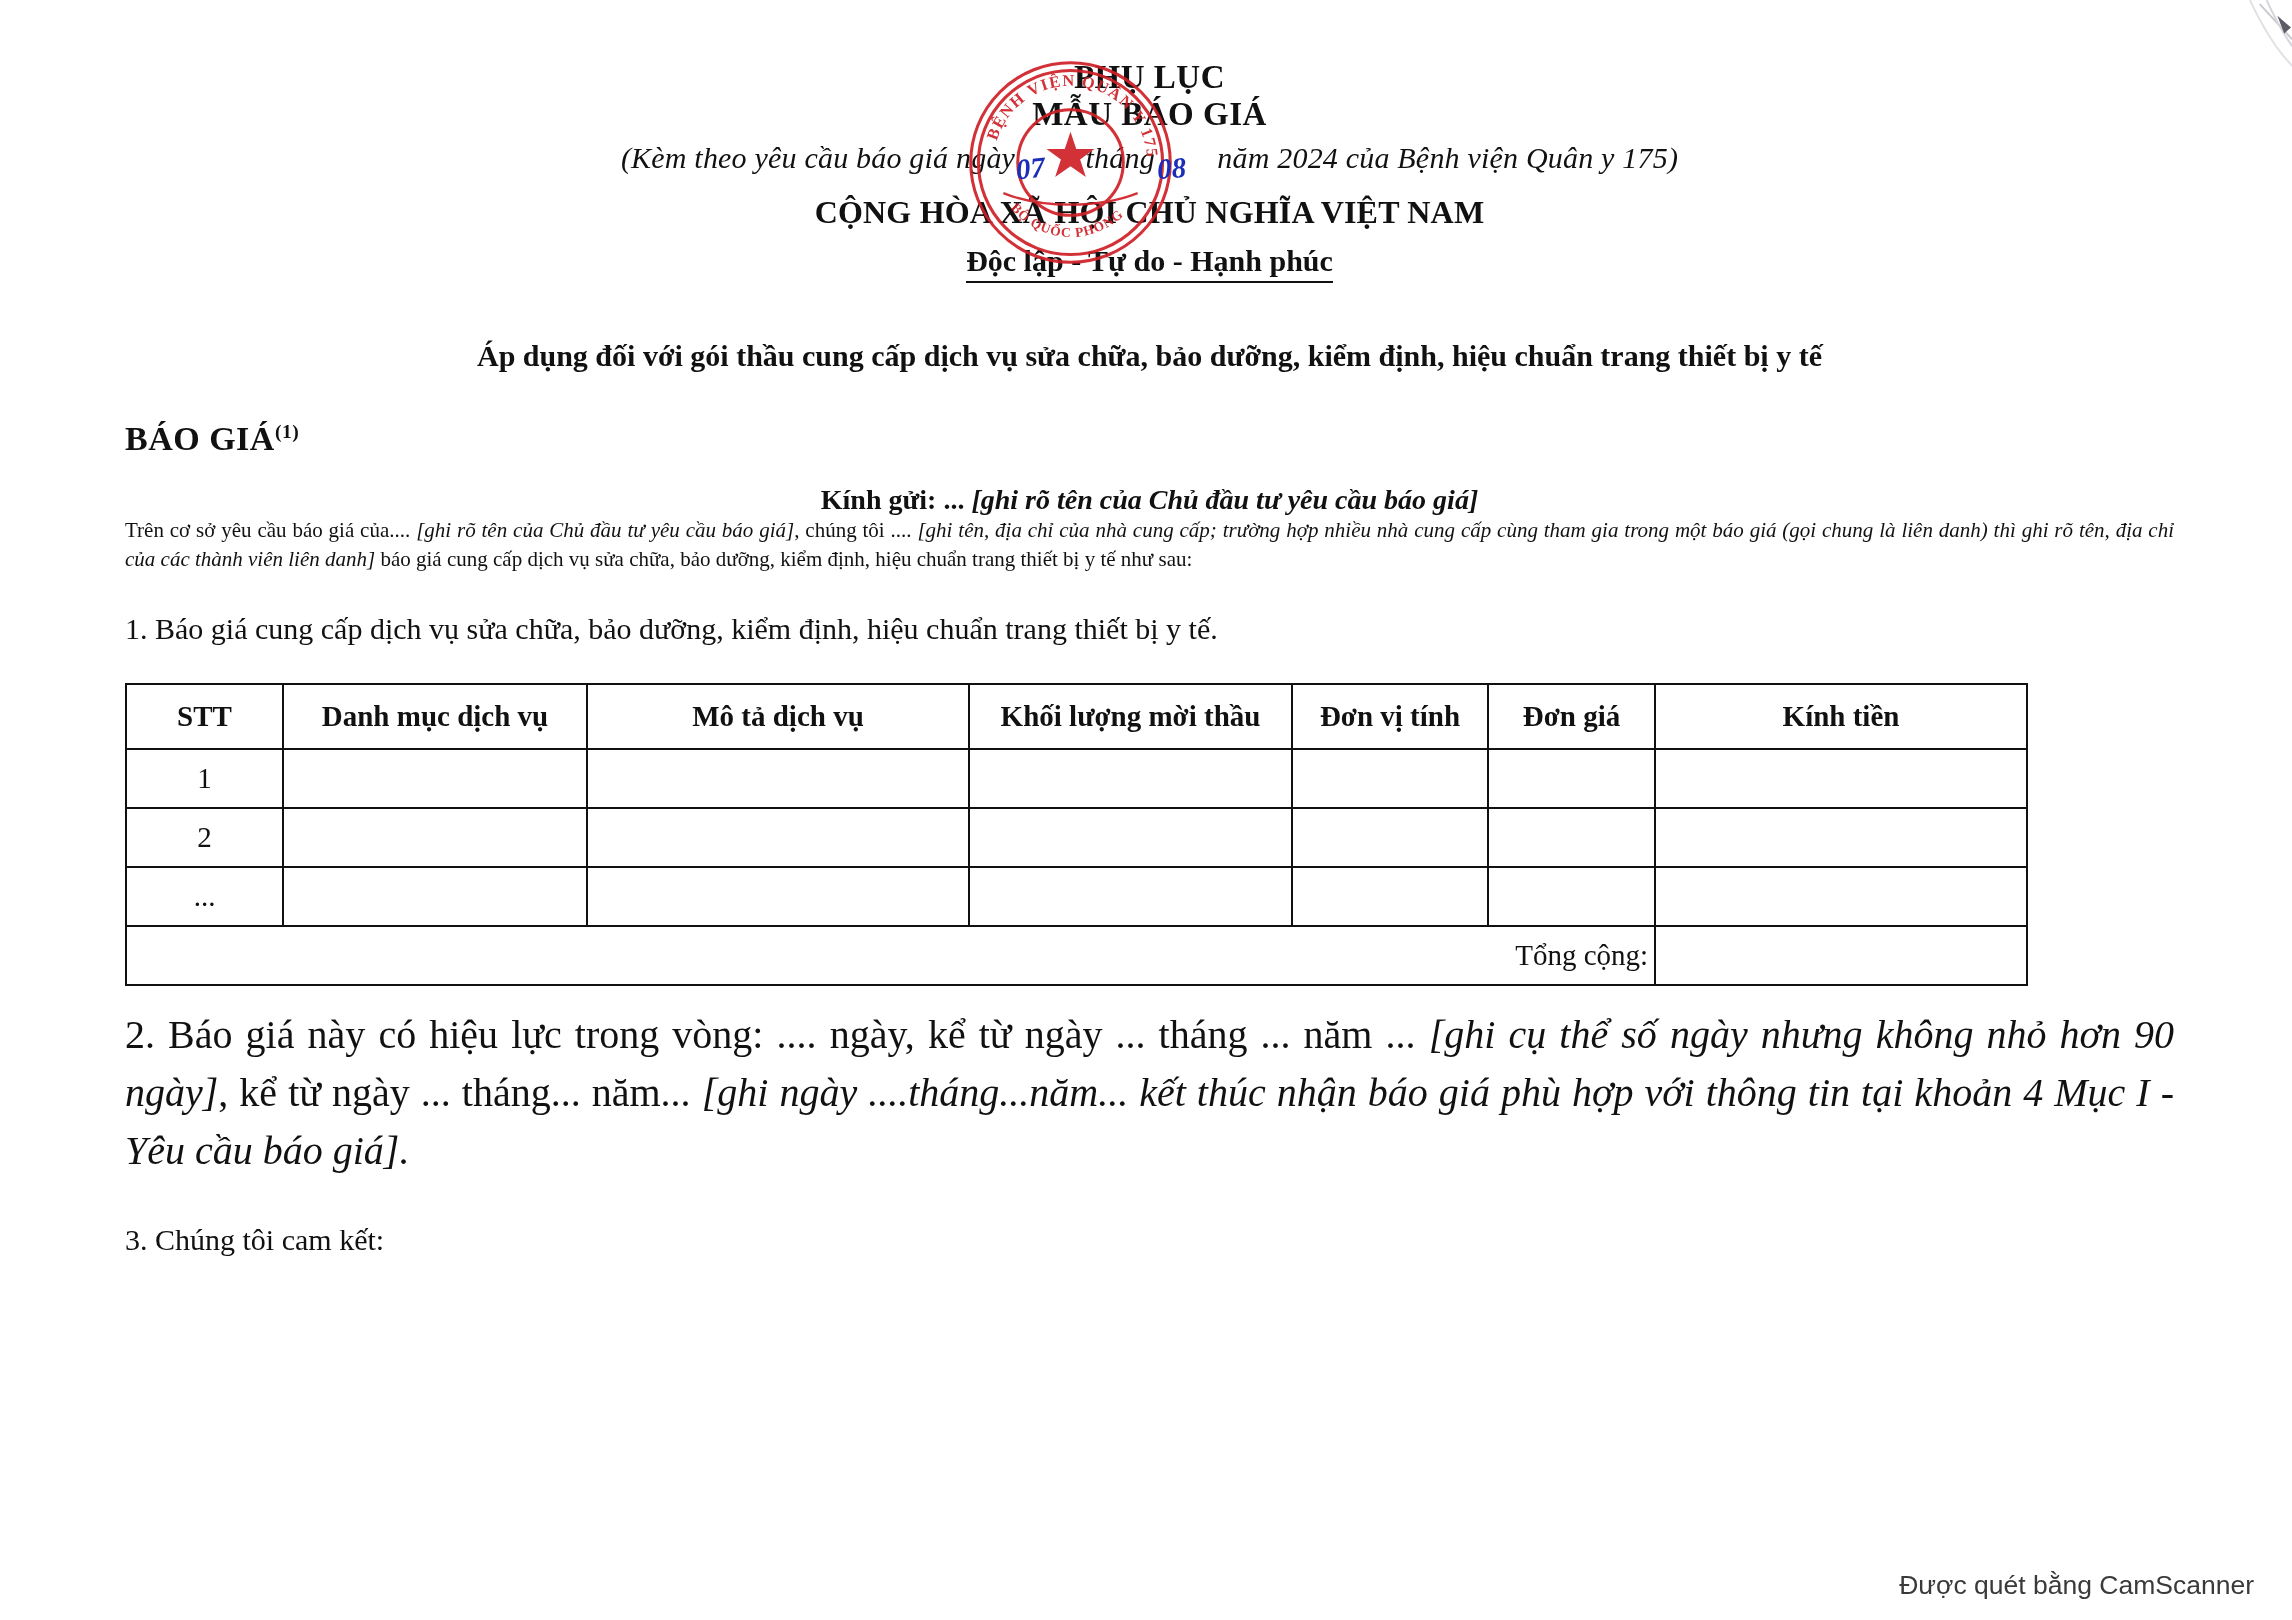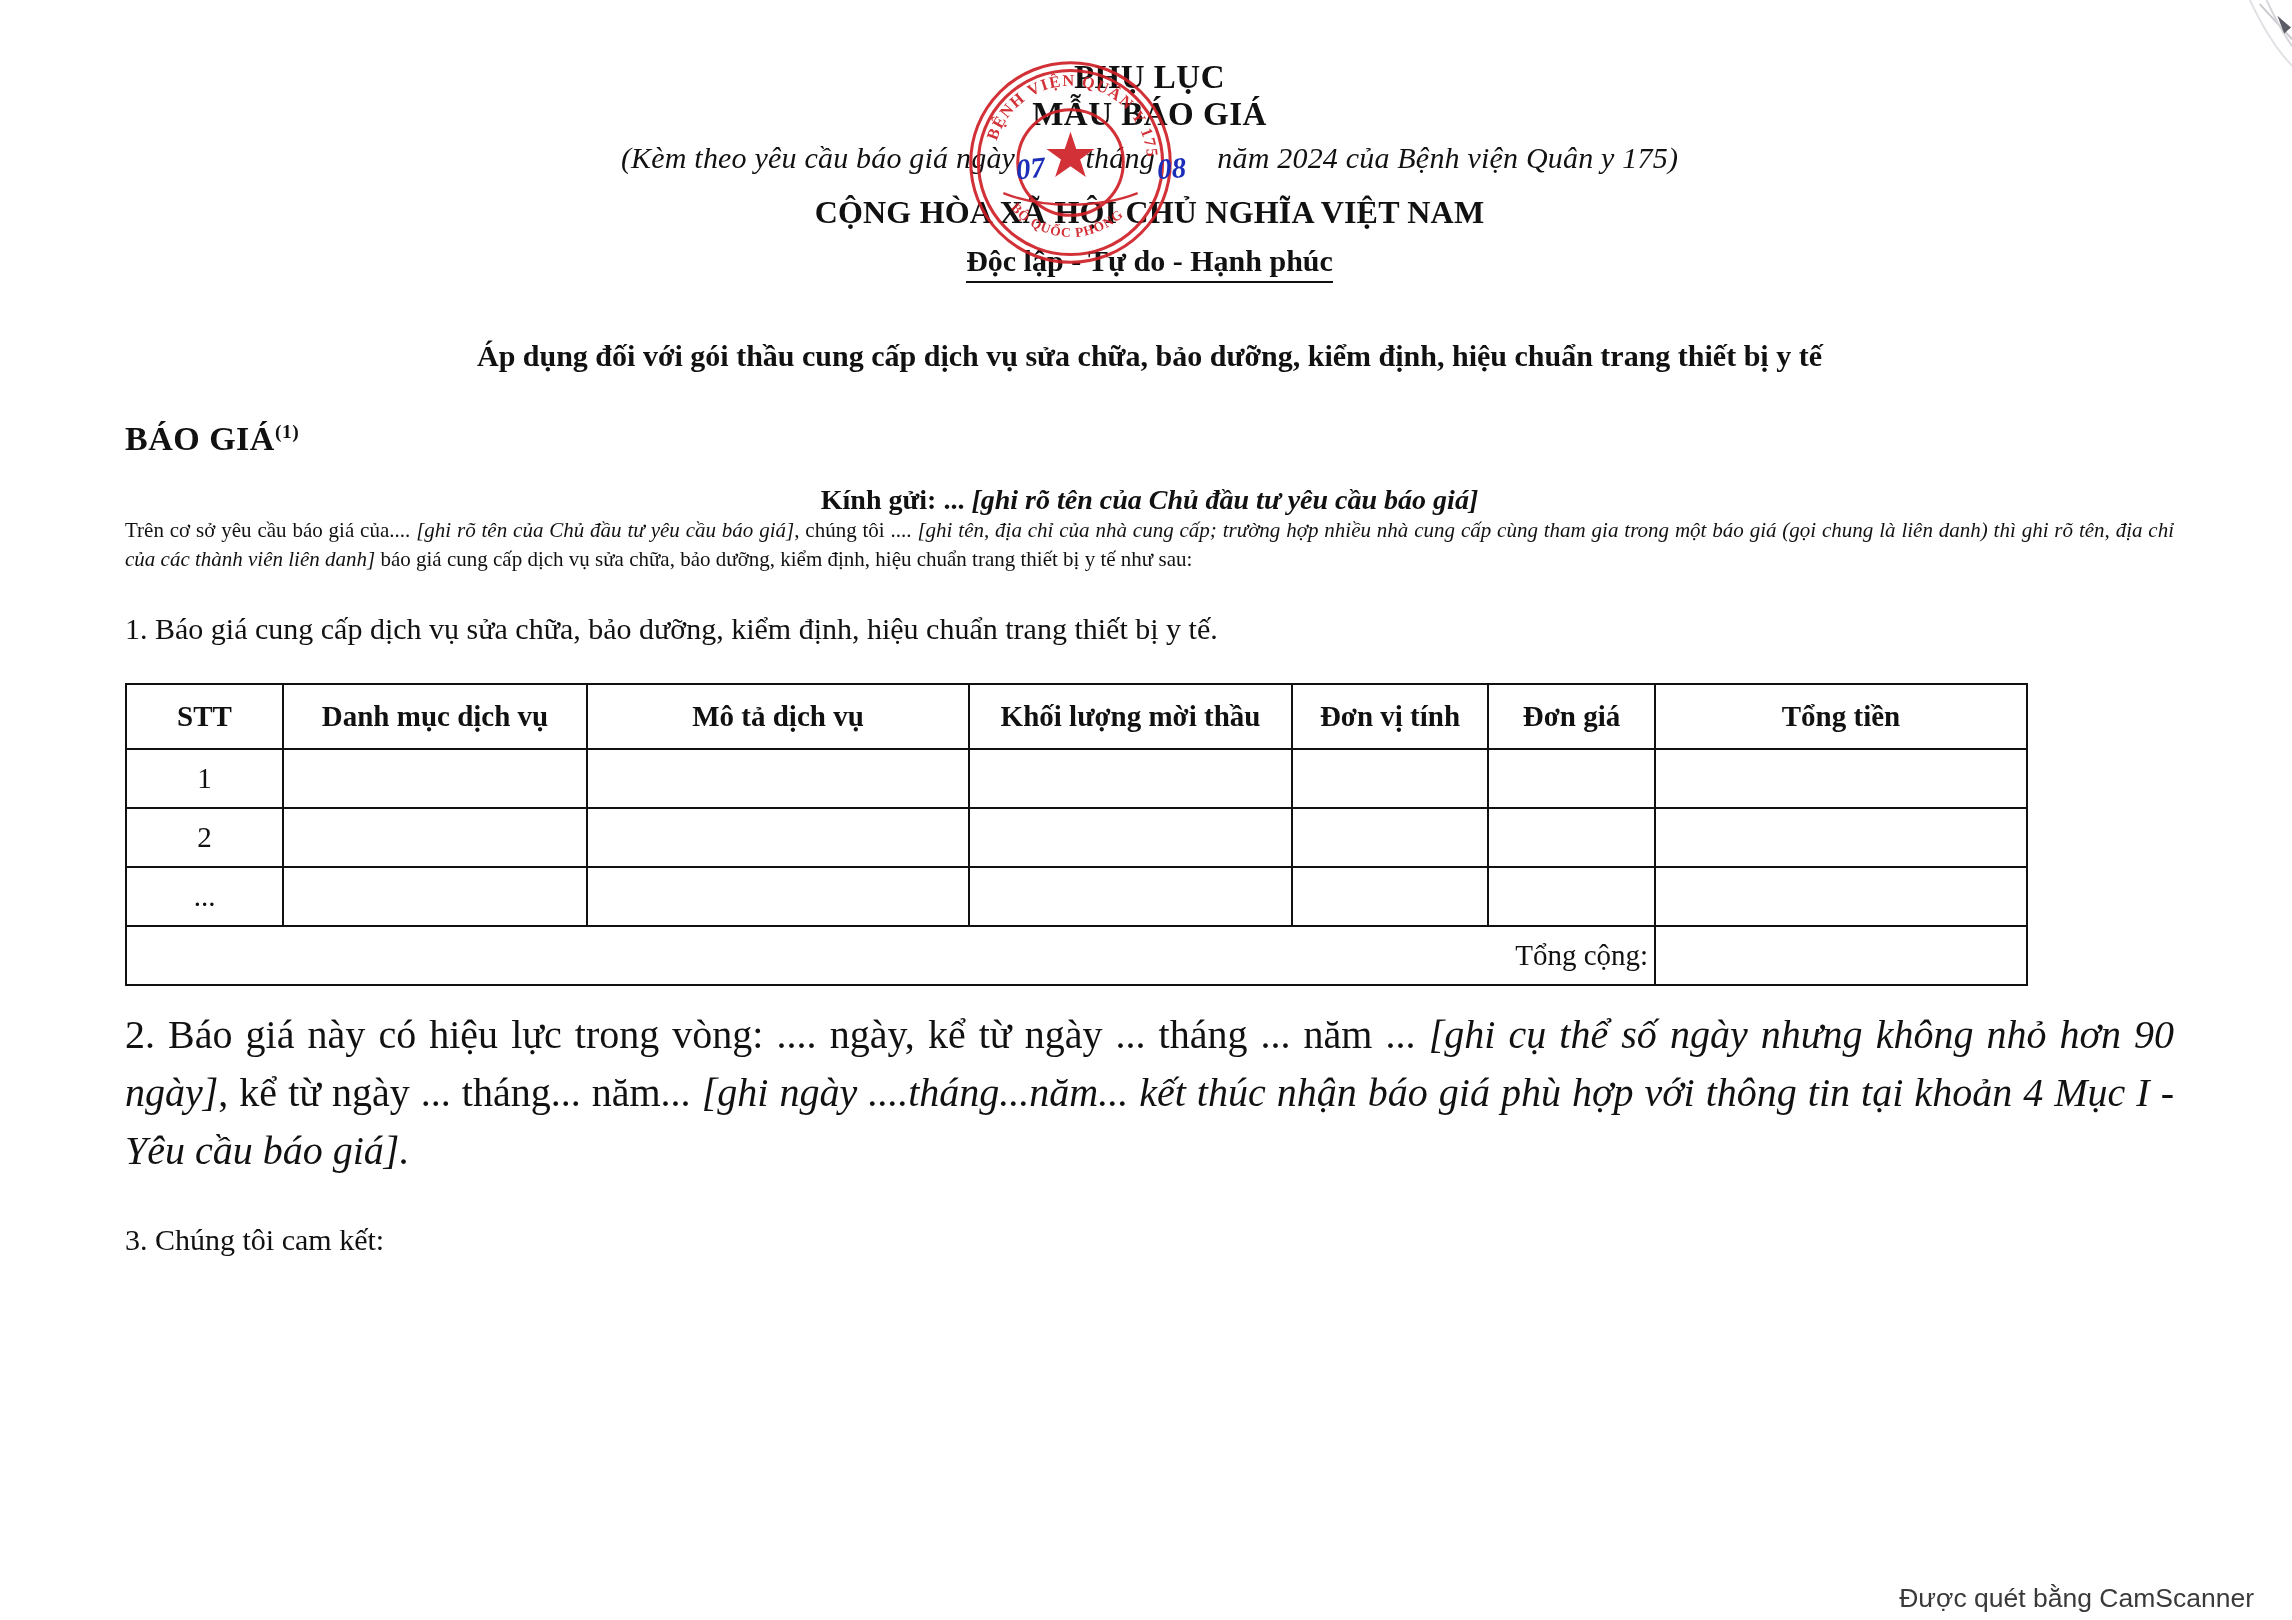--- a/index.html
+++ b/index.html
@@ -192,21 +192,21 @@
     font-size: 29px;
     font-weight: bold;
     pointer-events: none;
   }
   .hw-day { left: 1016px; top: 152px; transform: rotate(-6deg); }
   .hw-month { left: 1157px; top: 152px; transform: rotate(-4deg); }
 
   .camscanner {
     position: absolute;
     right: 39px;
-    bottom: 6px;
+    bottom: 19px;
     font-family: "Liberation Sans", sans-serif;
     font-size: 26.5px;
     color: #3a3a3a;
   }
 </style>
 </head>
 <body>
 
 <div class="page">
 
@@ -271,21 +271,21 @@
           <col class="col-total">
       </colgroup>
       <thead>
         <tr>
           <th>STT</th>
           <th>Danh mục dịch vụ</th>
           <th>Mô tả dịch vụ</th>
           <th>Khối lượng mời thầu</th>
           <th>Đơn vị tính</th>
           <th>Đơn giá</th>
-          <th>Tổng tiền</th>
+          <th>Kính tiền</th>
         </tr>
       </thead>
       <tbody>
         <tr>
           <td class="idx">1</td>
           <td></td>
           <td></td>
           <td></td>
           <td></td>
           <td></td>

